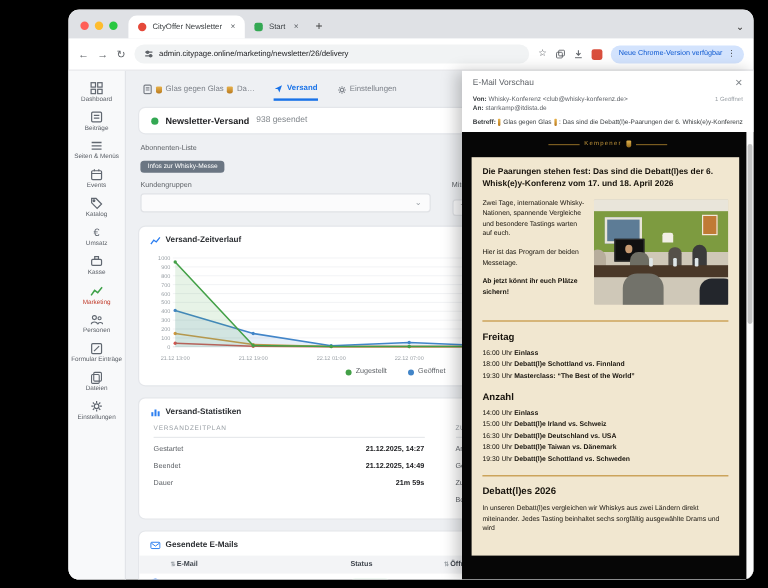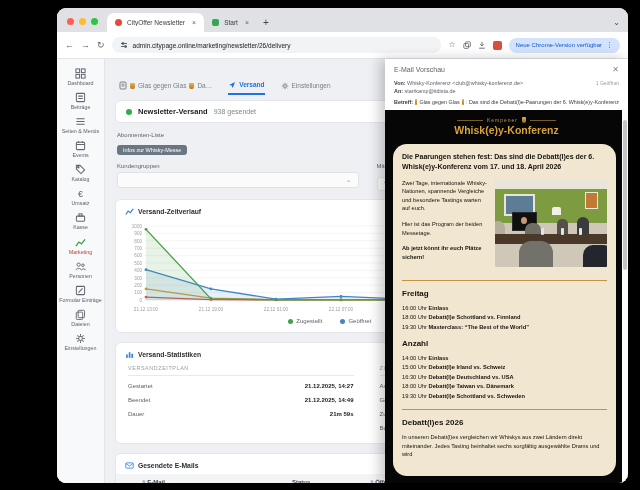--- a/index.html
+++ b/index.html
@@ -28,21 +28,21 @@
   .update-pill{background:#d3e3fd;color:#0b57d0;font-size:6px;border-radius:9px;height:15px;
                display:flex;align-items:center;gap:4px;padding:0 7px;white-space:nowrap;}
   .update-pill .dots{color:#444;font-size:7px;}
   
   .content{position:absolute;top:51px;left:0;right:0;bottom:0;background:#eef0f3;}
   .sidebar{position:absolute;left:0;top:0;bottom:0;width:48px;background:#f8f9fa;
            border-right:1px solid #e2e4e8;padding-top:6px;box-sizing:border-box;overflow:hidden;}
   .side-item{display:flex;flex-direction:column;align-items:center;gap:1px;padding:3px 1px;cursor:pointer;}
   .side-item .lbl{font-size:5.3px;color:#5a5f66;text-align:center;line-height:1.15;}
   .side-item.active .lbl{color:#c13b2a;}
-  .main{position:absolute;left:48px;top:0;right:0;bottom:0;overflow:hidden;padding:15px 10px;box-sizing:border-box;}
+  .main{position:absolute;left:48px;top:0;right:0;bottom:0;overflow:hidden;padding:4px 10px;box-sizing:border-box;}
   .main-tabs{display:flex;gap:16px;align-items:center;height:19px;margin-top:2px;padding-left:4px;}
   .mtab{display:flex;align-items:center;gap:3px;font-size:6.5px;color:#7a7f87;height:100%;box-sizing:border-box;}
   .mtab.active{color:#1a73e8;border-bottom:2px solid #1a73e8;font-weight:bold;}
   .glass-blob{width:5px;height:6px;background:linear-gradient(#e8b24a,#b8791f);border-radius:1px 1px 2px 2px;display:inline-block;}
   .card{background:#fff;border:1px solid #e4e6ea;border-radius:6px;box-sizing:border-box;}
   .status-card{margin-top:5px;height:23px;display:flex;align-items:center;gap:6px;padding:0 10px;}
   .gdot{width:6px;height:6px;border-radius:50%;background:#34a853;}
   .status-title{font-size:7.5px;font-weight:bold;color:#202124;}
   .status-meta{font-size:7px;color:#80868b;}
   .sub-label{margin-top:9px;font-size:6px;color:#5f6368;padding-left:2px;}
@@ -86,21 +86,21 @@
   .p-line b{color:#3c4043;}
   .p-opened{position:absolute;right:9px;top:3px;font-size:5px;color:#9aa0a6;}
   .p-subject{padding:4px 9px 5px;font-size:5.4px;color:#3c4043;white-space:nowrap;overflow:hidden;display:flex;align-items:center;gap:2px;}
   .email-area{flex:1;background:#060606;position:relative;overflow:hidden;}
   .brand{ text-align:center;padding-top:7px;color:#c89a3c;}
   .brand .top{font-size:5px;letter-spacing:1px;display:flex;align-items:center;justify-content:center;gap:4px;}
   .brand .rule{display:inline-block;width:26px;height:1px;background:#7a5c20;}
   .brand .name{font-size:10.5px;font-weight:bold;color:#d9a43a;margin-top:1px;
                text-shadow:0 1px 1px rgba(0,0,0,.8);}
   .mini-glass{display:inline-block;width:4px;height:6px;background:linear-gradient(#e3b44f,#8f6517);border-radius:1px 1px 2px 2px;}
-  .paper{background:#f1e7d0;margin:8px 12px 0 8px;border-radius:14px;padding:8px 9px 10px;color:#17130c;}
+  .paper{background:#f1e7d0;margin:8px 12px 0 8px;border-radius:0;padding:8px 9px 10px;color:#17130c;}
   .paper h1{font-size:7px;line-height:1.4;margin:0 0 7px;}
   .paper p{font-size:5.7px;line-height:1.5;margin:0 0 7px;}
   .paper .intro{overflow:hidden;}
   .photo{float:right;width:112px;height:88px;margin:0 0 5px 7px;position:relative;overflow:hidden;border-radius:1px;background:#cfc8b8;}
   .ph-ceil{position:absolute;left:0;top:0;right:0;height:10px;background:#e9e5da;}
   .ph-wall{position:absolute;left:0;top:10px;right:0;height:34px;background:#7d9b40;}
   .ph-frame1{position:absolute;left:9px;top:15px;width:27px;height:18px;background:#5d7c96;border:2px solid #e8e4d8;}
   .ph-frame2{position:absolute;right:9px;top:13px;width:11px;height:15px;background:#c07a35;border:1px solid #efe9da;}
   .ph-tv{position:absolute;left:17px;top:33px;width:23px;height:17px;background:#101010;border:1px solid #2a2a2a;}
   .ph-face{position:absolute;left:8px;top:4px;width:6px;height:7px;border-radius:50%;background:#c79b72;}
@@ -564,21 +564,20 @@
       </div>
 
       <div class="email-area">
         <div class="brand">
           <div class="top">
               <span class="rule"></span>
               <span>Kempener</span>
               <span class="mini-glass"></span>
               <span class="rule"></span>
             </div>
-          <div class="name">Whisk(e)y-Konferenz</div>
         </div>
 
         <div class="paper">
           <h1>Die Paarungen stehen fest: Das sind die Debatt(l)es der 6. Whisk(e)y-Konferenz vom 17. und 18. April 2026</h1>
           <div class="intro">
             <div class="photo">
               <div class="ph-floor"></div>
                 <div class="ph-ceil"></div>
                 <div class="ph-wall"></div>
               <div class="ph-frame1"></div>

